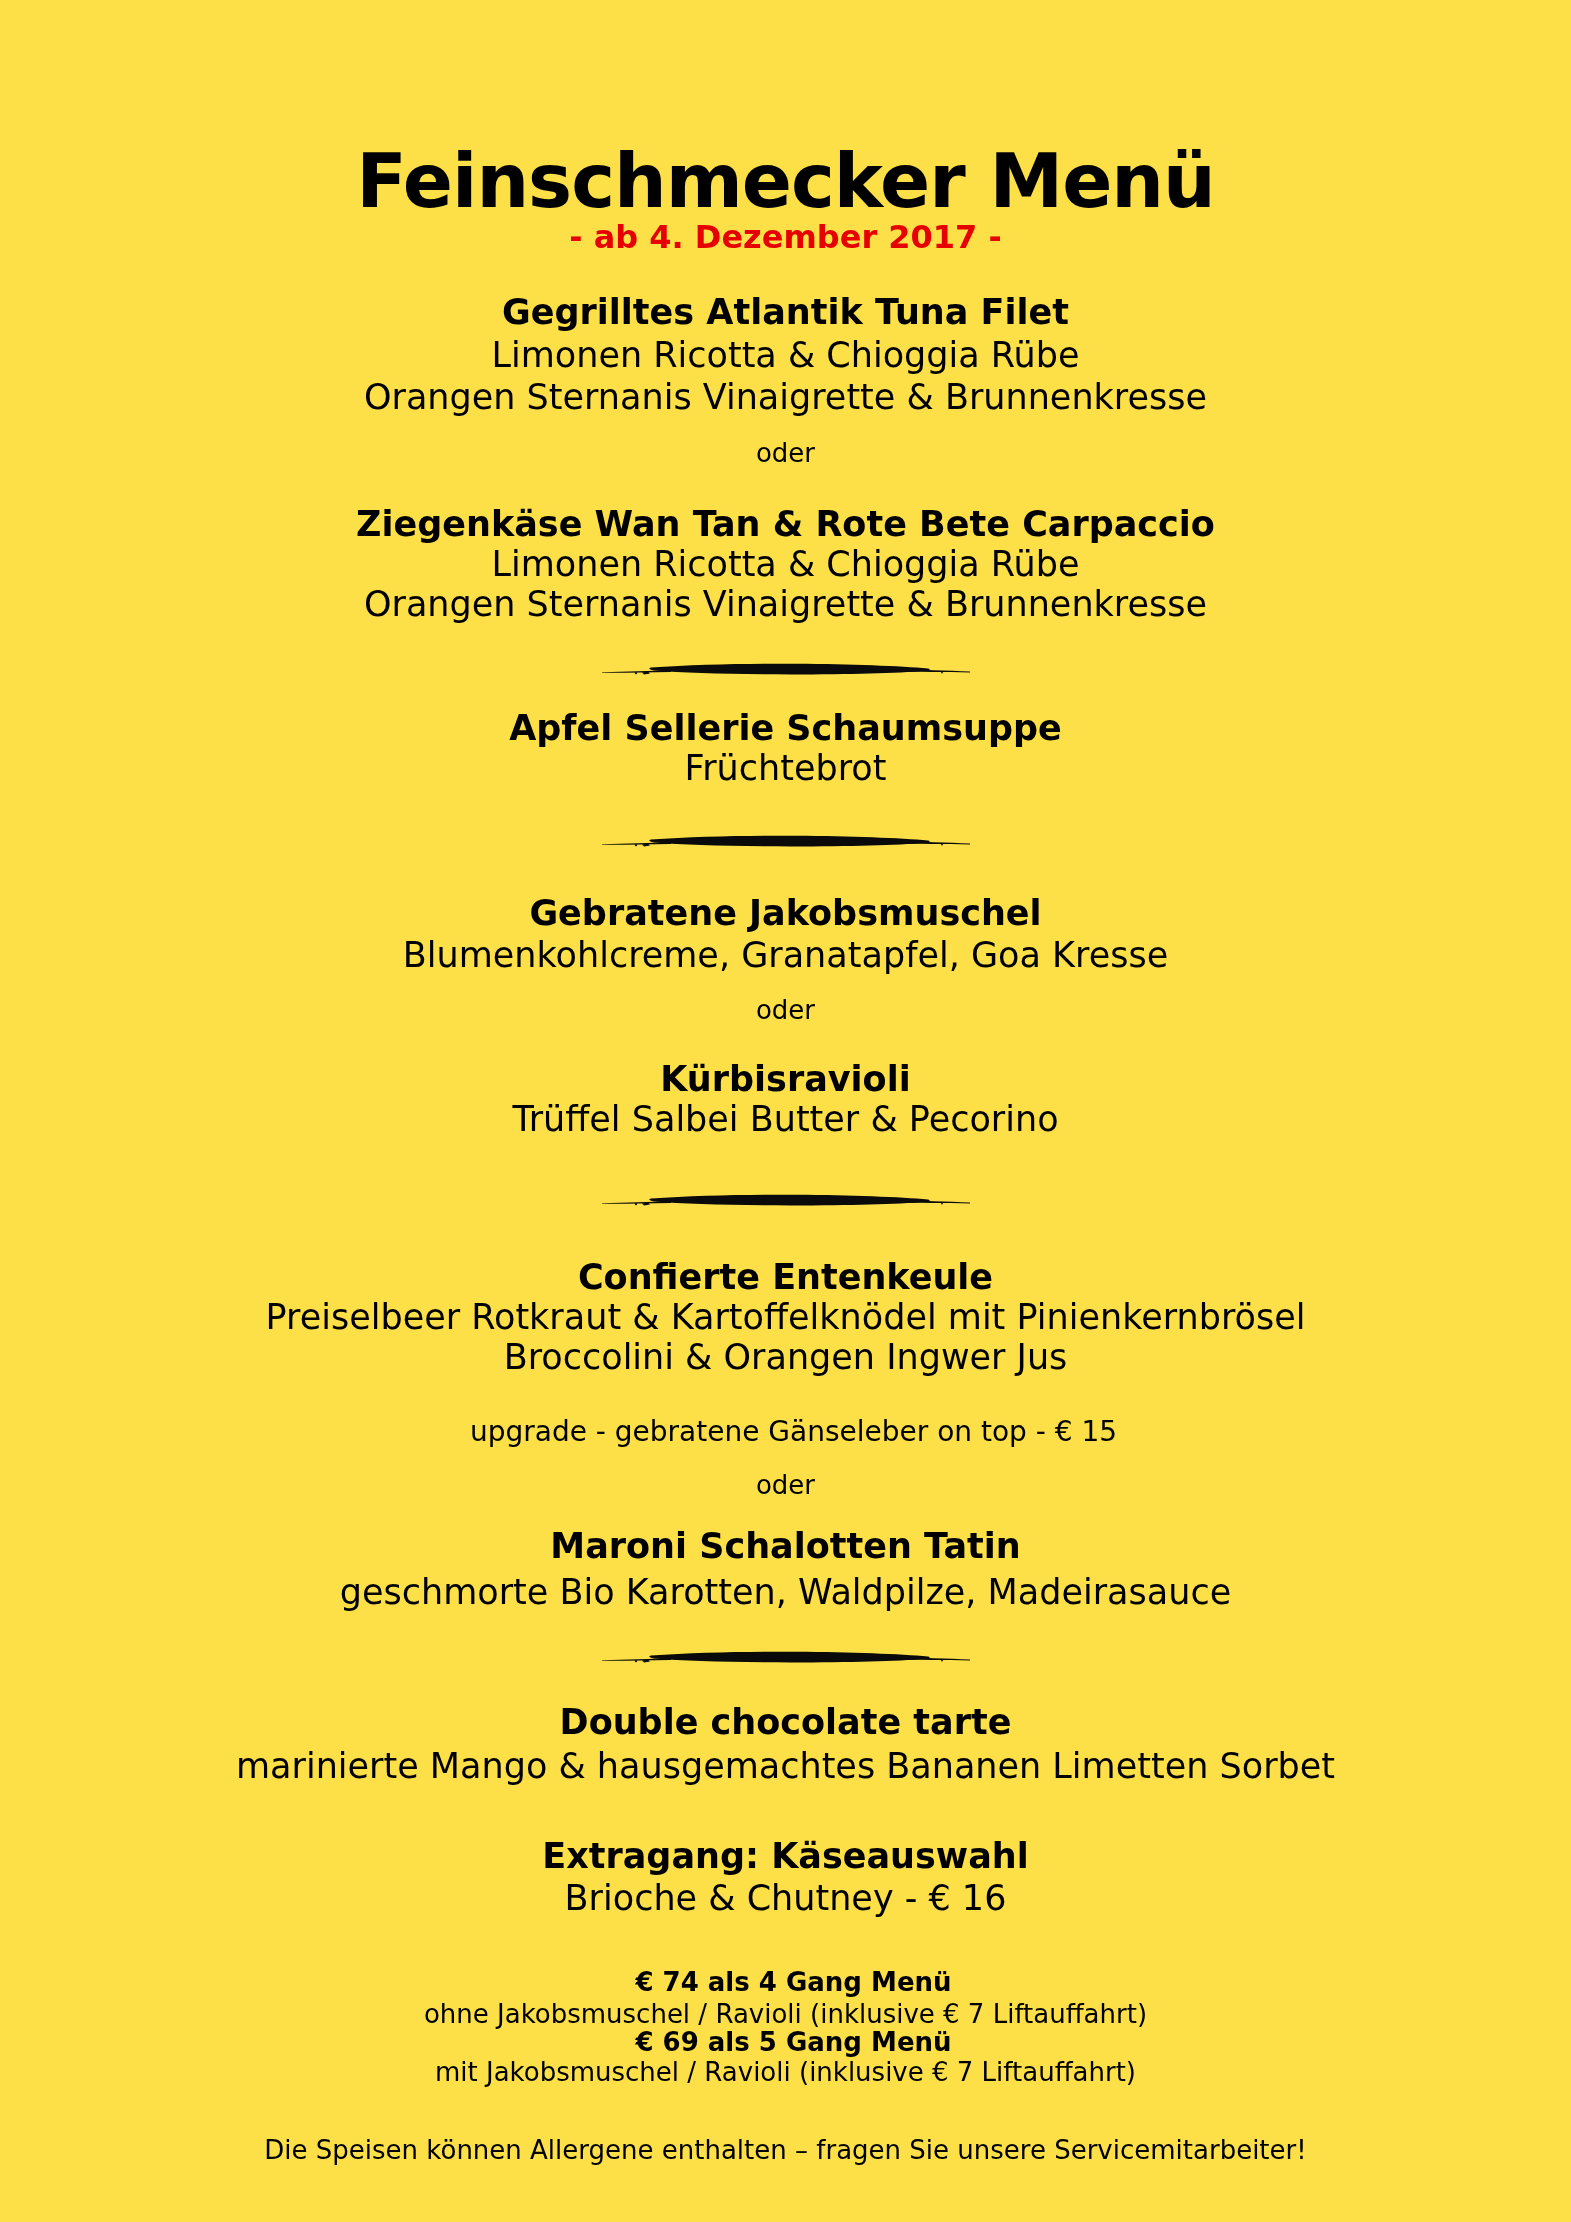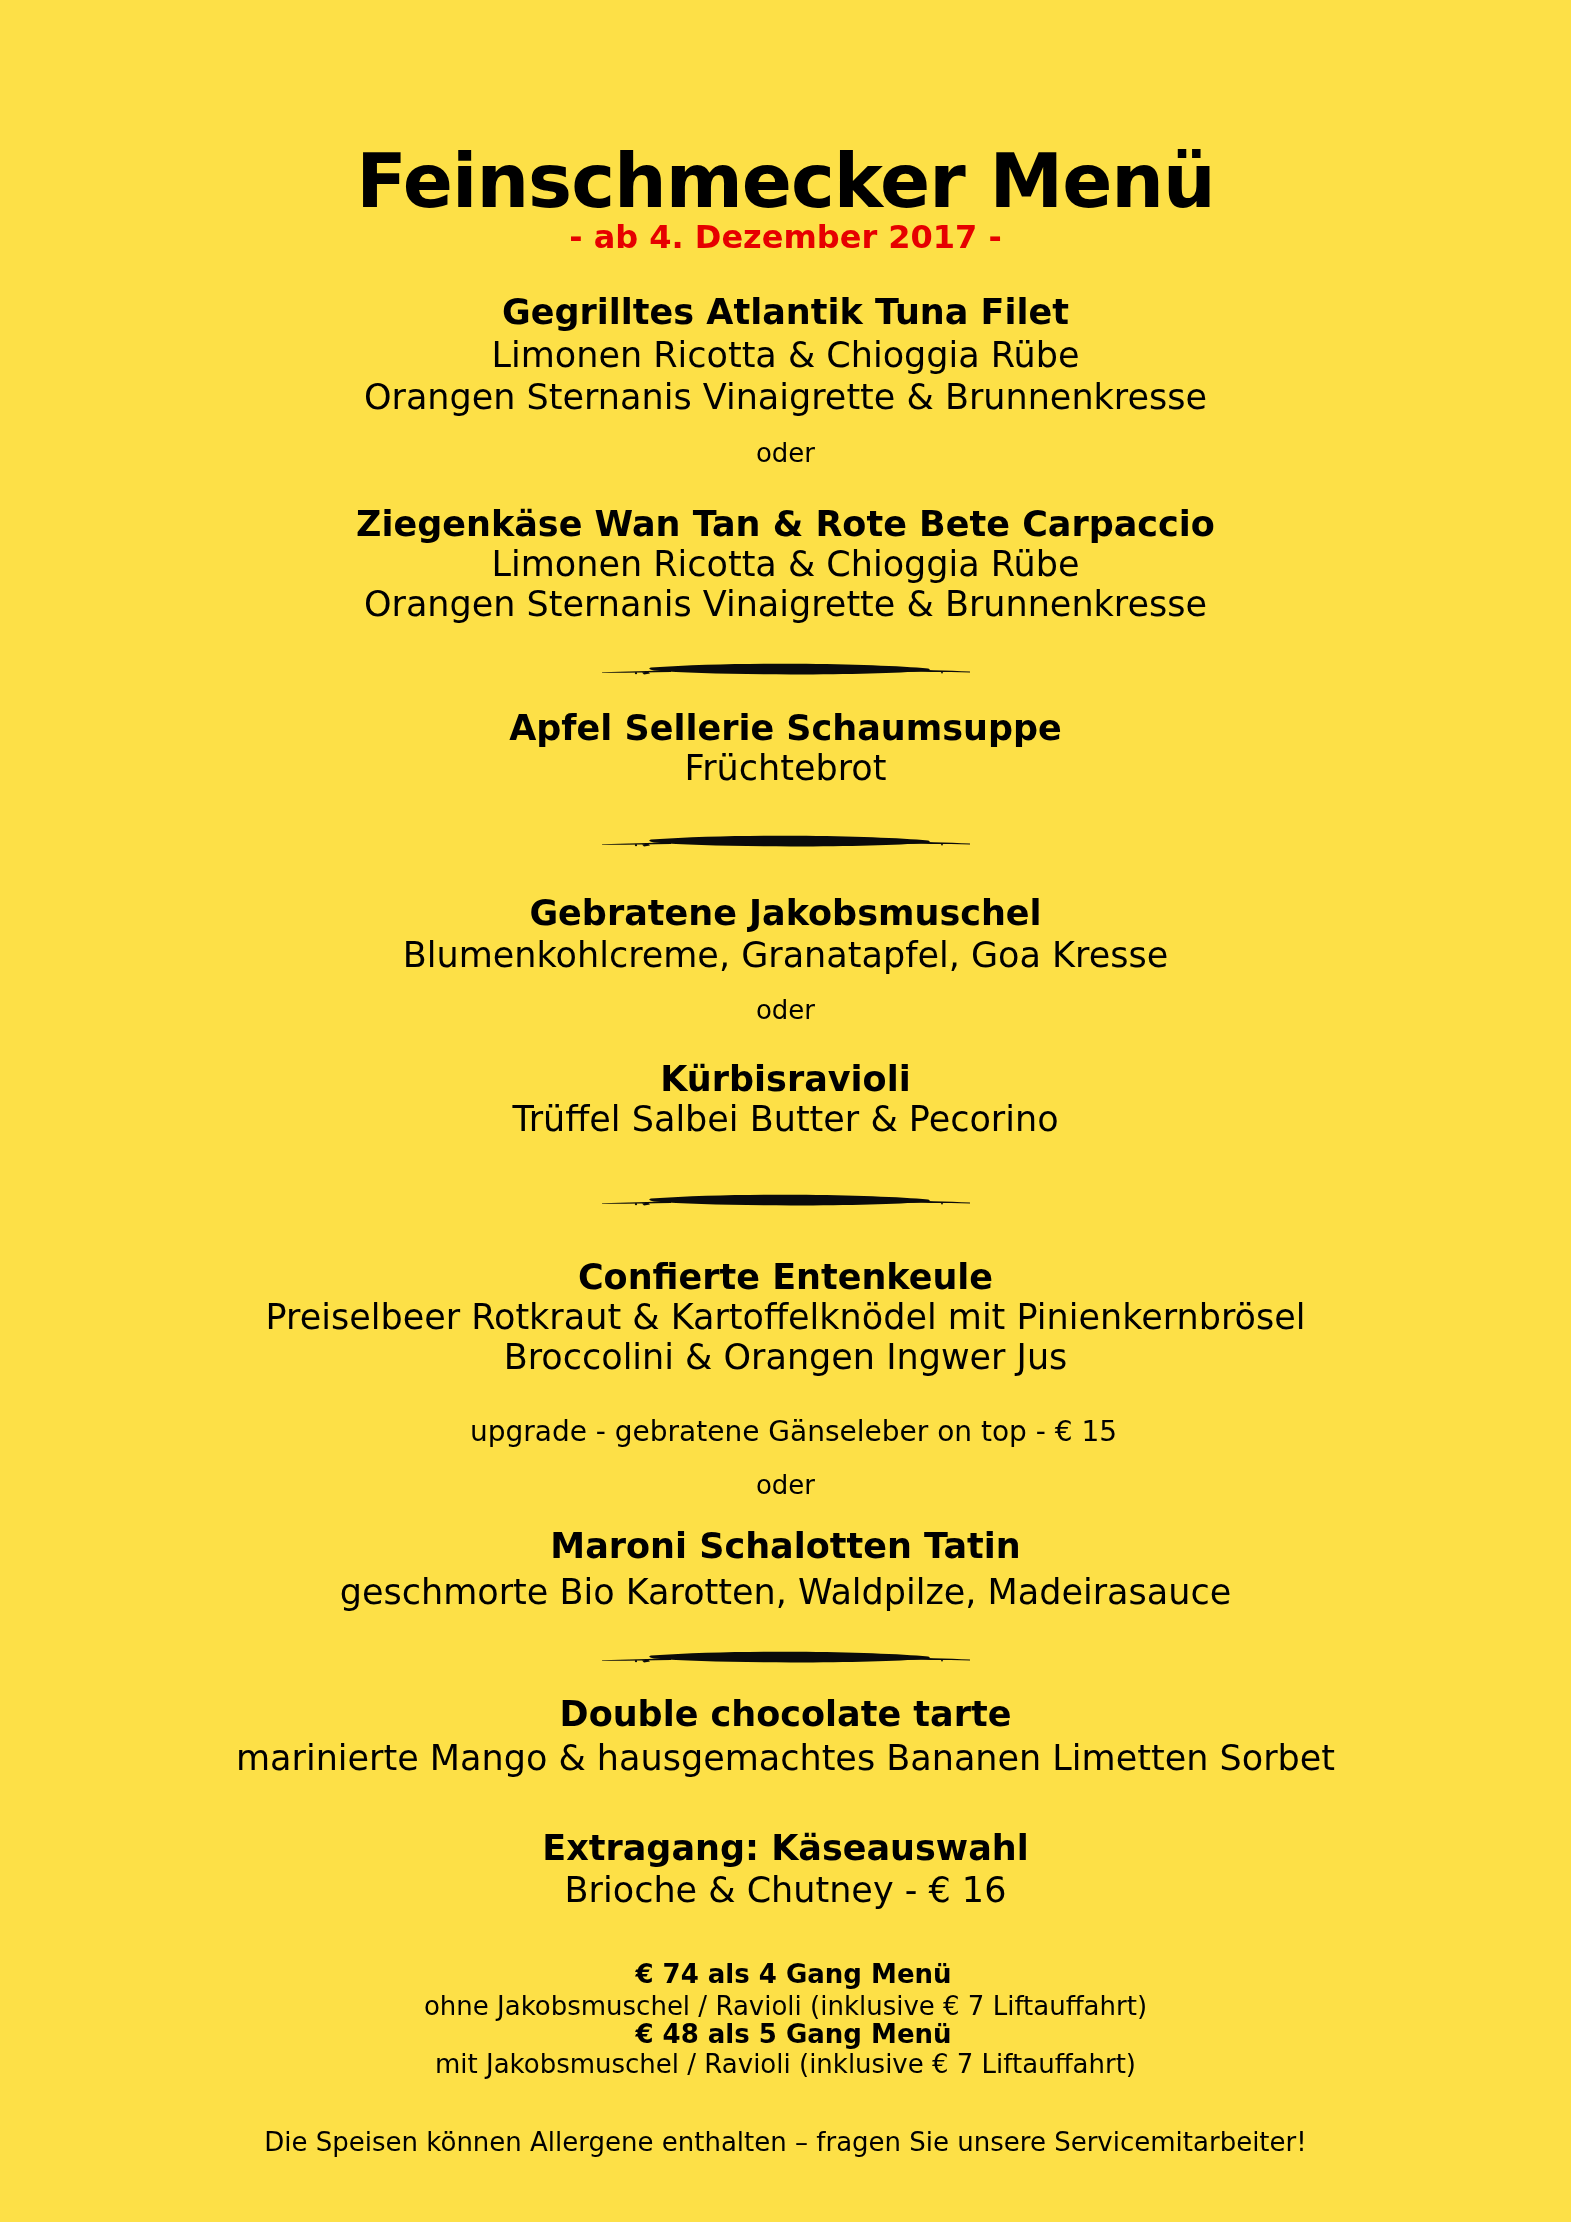--- a/index.html
+++ b/index.html
@@ -105,27 +105,27 @@
       <svg viewBox="0 0 380 24" xmlns="http://www.w3.org/2000/svg" aria-hidden="true">
         <path fill="currentColor" d="M55 10.5 C100 7.6 150 6.4 200 6.8 C255 7.2 305 9 332 11.6 C335 12.2 334 13.2 330 13.9 C300 15.9 255 17.4 195 17.4 C135 17.4 90 16 58 13.6 C53 12.7 52 11.2 55 10.5 Z"></path>
         <path fill="currentColor" d="M6 15.2 C30 14.6 55 13.8 75 13.2 L75 15 C52 15.6 28 15.9 6 15.8 Z"></path>
         <path fill="currentColor" d="M295 12.2 C325 12.6 352 13.4 374 14.6 L374 15.4 C350 15.2 322 15 295 14.8 Z"></path>
         <path fill="currentColor" d="M46 15.5 l6 -1 2 2 -6 1 z"></path>
         <circle fill="currentColor" cx="40" cy="16.2" r="1.1"></circle>
         <circle fill="currentColor" cx="346" cy="15.6" r="0.9"></circle>
       </svg>
     </div>
 
-    <div class="h" style="margin-top:28px;">Double chocolate tarte</div>
+    <div class="h" style="margin-top:36px;">Double chocolate tarte</div>
     <div class="t" style="margin-top:9px;">marinierte Mango &amp; hausgemachtes Bananen Limetten Sorbet</div>
 
     <div class="h" style="margin-top:55px;">Extragang: Käseauswahl</div>
     <div class="t" style="margin-top:7px;">Brioche &amp; Chutney - € 16</div>
 
     <div class="ph" style="margin-top:53px;">€ 74 als 4 Gang Menü</div>
     <div class="pt" style="margin-top:6px;">ohne Jakobsmuschel / Ravioli (inklusive € 7 Liftauffahrt)</div>
-    <div class="ph" style="margin-top:2px;">€ 48 als 5 Gang Menü</div>
+    <div class="ph" style="margin-top:2px;">€ 69 als 5 Gang Menü</div>
     <div class="pt" style="margin-top:4px;">mit Jakobsmuschel / Ravioli (inklusive € 7 Liftauffahrt)</div>
 
     <div class="ft" style="margin-top:52px;">Die Speisen können Allergene enthalten – fragen Sie unsere Servicemitarbeiter!</div>
 
   </div>
 </div>
 
 </body></html>

